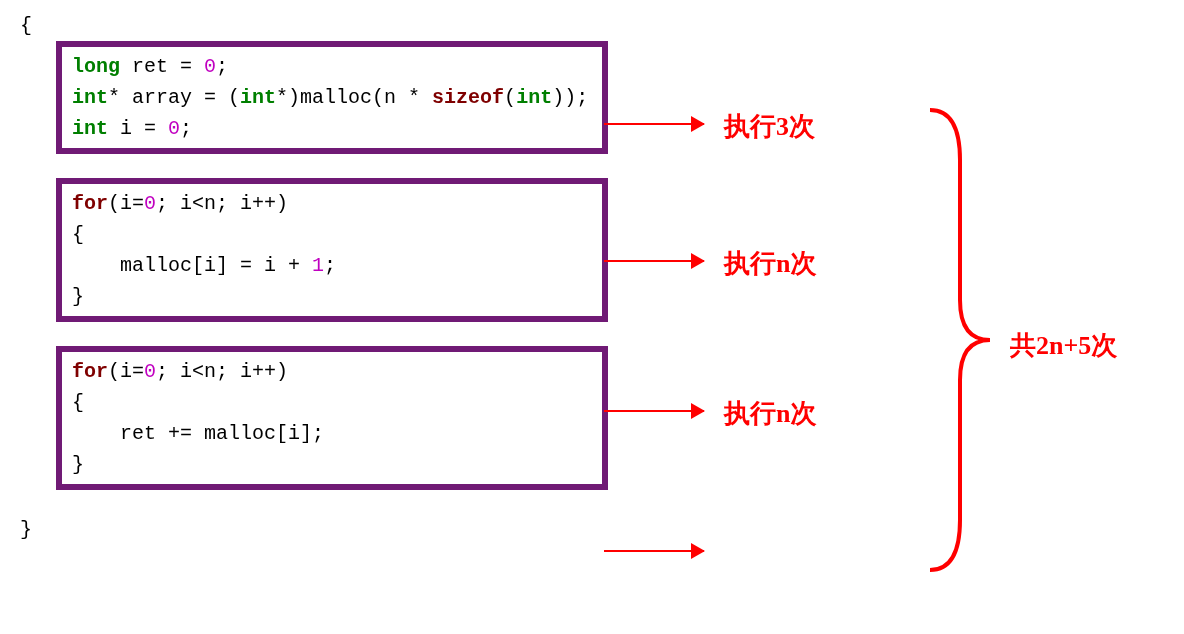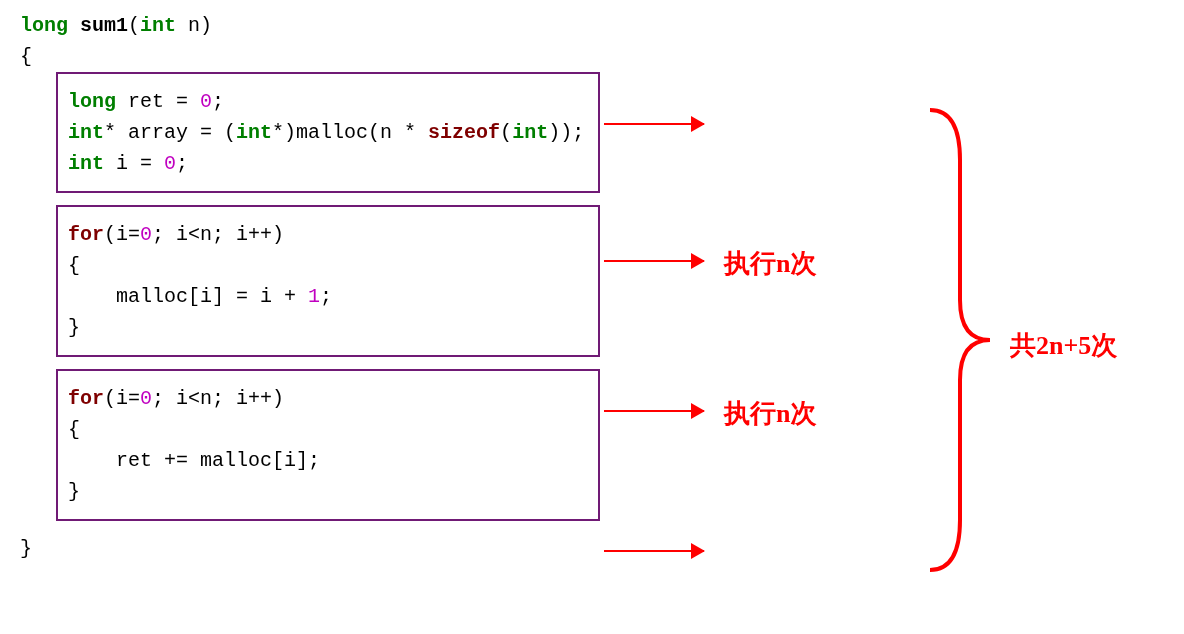--- a/index.html
+++ b/index.html
@@ -17,24 +17,24 @@
   }
   .code-area {
     position: absolute;
     left: 10px;
     top: 0;
   }
   .outerpad {
     padding-left: 36px;
   }
   .blk {
-    border: 2px solid #701a75;
-    padding: 12px 10px;
+    border: 6px solid #701a75;
+    padding: 4px 10px;
     width: 520px;
-    margin-bottom: 12px;
+    margin-bottom: 24px;
     white-space: pre;
   }
   .kw-type  { color: #007f00; font-weight: bold; }
   .kw-flow  { color: #7f0000; font-weight: bold; }
   .numlit   { color: #c000c0; }
   .fnname   { font-weight: bold; }
   .plain    { color: #000; }
   .fade     { color: #555; }
 
   .arrow {
@@ -64,24 +64,20 @@
   .brace-svg {
     position: absolute;
   }
 </style>
 </head>
 <body>
 
 <div class="container">
 
   <div class="code-area">
-    <div>
-      <span class="kw-type">long</span>
-      <span class="fade"> </span><span class="fnname">sum1</span><span class="plain">(</span><span class="kw-type">int</span><span class="plain"> </span><span class="plain">n</span><span class="plain">)</span>
-    </div>
     <div class="plain">{</div>
 
     <div class="outerpad">
 
       <div class="blk"><span class="kw-type">long</span><span> ret = </span><span class="numlit">0</span><span>;</span>
 <span class="kw-type">int</span><span>* array = (</span><span class="kw-type">int</span><span>*)malloc(n * </span><span class="kw-flow">sizeof</span><span>(</span><span class="kw-type">int</span><span>));</span>
 <span class="kw-type">int</span><span> i = </span><span class="numlit">0</span><span>;</span></div>
 
       <div class="blk"><span class="kw-flow">for</span><span>(i=</span><span class="numlit">0</span><span>; i&lt;n; i++)</span>
 <span>{</span>
@@ -96,20 +92,21 @@
     </div>
 
     <div class="plain">}</div>
   </div>
 
   <div class="arrow" style="left:594px; top:113px; width:100px;"></div>
   <div class="arrow" style="left:594px; top:250px; width:100px;"></div>
   <div class="arrow" style="left:594px; top:400px; width:100px;"></div>
   <div class="arrow" style="left:594px; top:540px; width:100px;"></div>
 
+  <div class="annot" style="left:714px; top:97px;">执行3次</div>
   <div class="annot" style="left:714px; top:234px;">执行n次</div>
   <div class="annot" style="left:714px; top:384px;">执行n次</div>
 
   <svg class="brace-svg" style="left:910px; top:90px;" width="80" height="480" viewBox="0 0 80 480">
     <path d="M 10 10
              Q 40 10 40 60
              L 40 200
              Q 40 240 70 240
              Q 40 240 40 280
              L 40 420

